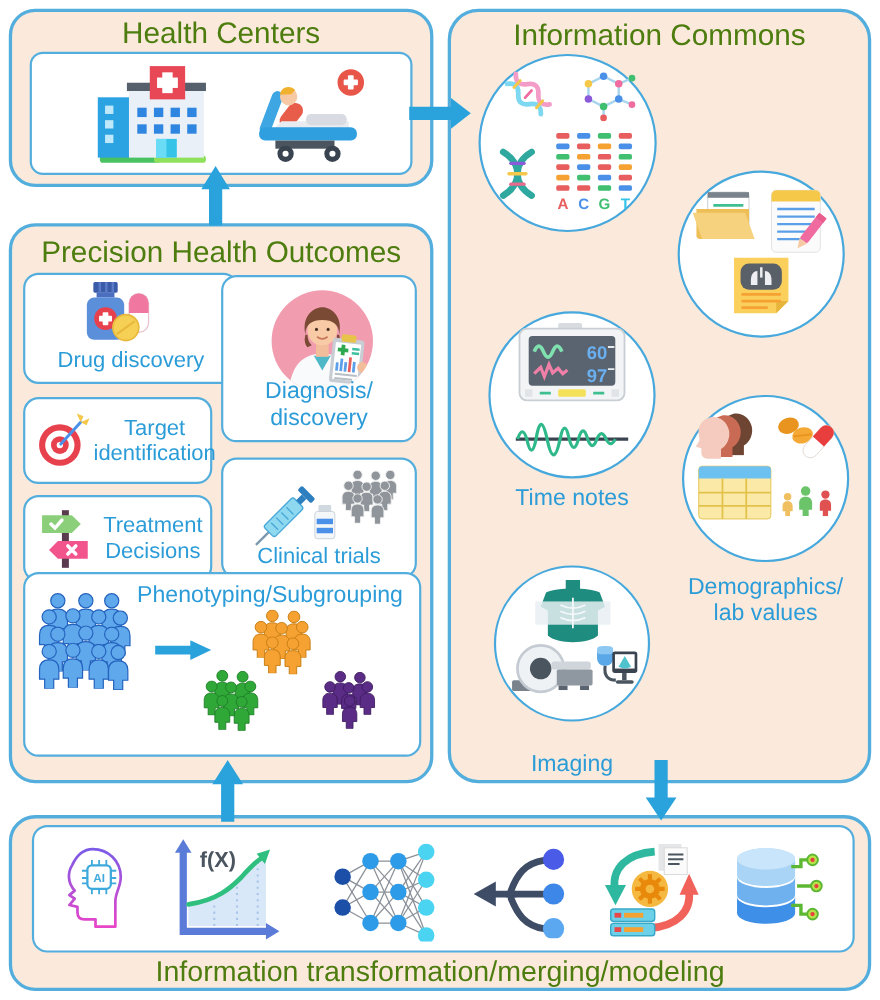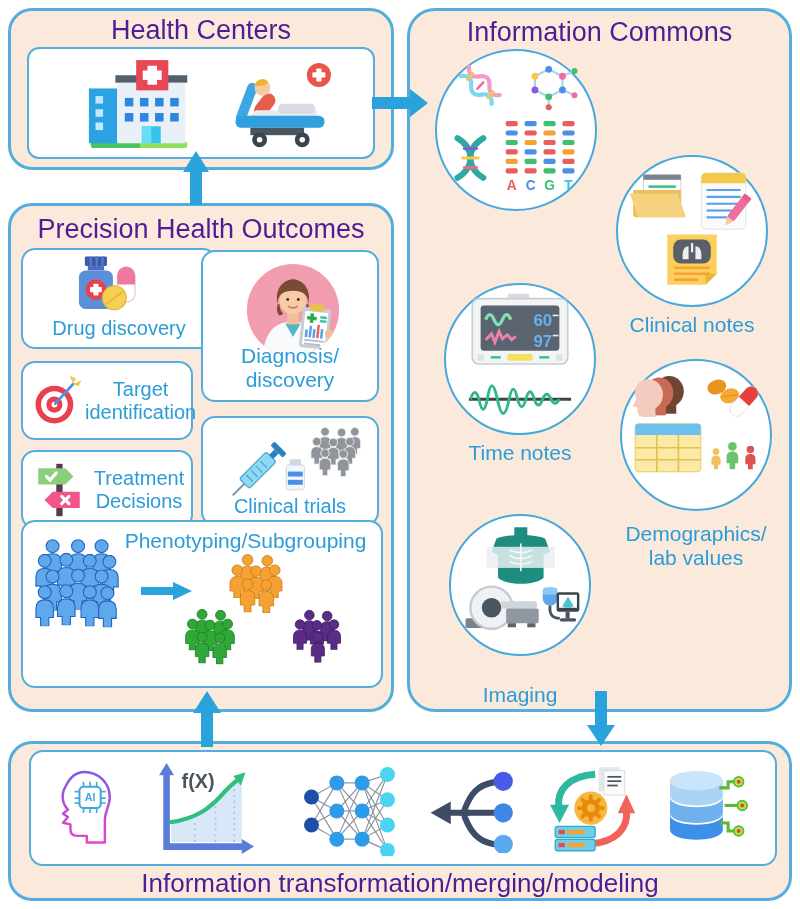--- a/index.html
+++ b/index.html
@@ -2,21 +2,21 @@
 <html><head>
 <meta charset="utf-8">
 <style>
   html,body{margin:0;padding:0;background:#fff;}
   .canvas{position:relative;width:800px;height:909px;background:#fff;overflow:hidden;
           font-family:"Liberation Sans",sans-serif;}
   .panel{position:absolute;background:#FBEADB;border:3px solid #54AEDD;border-radius:24px;box-sizing:border-box;}
   .whitebox{position:absolute;background:#fff;border:2px solid #54AEDD;border-radius:14px;box-sizing:border-box;}
   .circle{position:absolute;background:#fff;border:2px solid #46A8DC;border-radius:50%;box-sizing:border-box;
           display:flex;align-items:center;justify-content:center;}
-  .ttl{position:absolute;left:0;width:100%;text-align:center;color:#4c1d95;font-size:27px;}
+  .ttl{position:absolute;left:0;width:100%;text-align:center;color:#4d7c0f;font-size:27px;}
   .lbl{position:absolute;text-align:center;color:#2B9CD8;line-height:1.15;}
   svg{display:block;}
   .arrowlayer{position:absolute;left:0;top:0;pointer-events:none;}
 </style>
 </head>
 <body>
 
 <svg width="0" height="0" style="position:absolute">
 <defs>
   <symbol id="psn" viewBox="0 0 20 30">
@@ -373,21 +373,20 @@
         <path d="M71 92c-5 0-7 5-7 10v5h7z" fill="#EDEFF2"></path>
         <path d="M79 92c5 0 7 5 7 10v5h-7z" fill="#EDEFF2"></path>
         <rect x="73.8" y="88" width="2.6" height="11" fill="#EDEFF2"></rect>
         <g stroke="#F5A233" stroke-width="3">
             <line x1="54" y1="117" x2="96" y2="117"></line>
             <line x1="54" y1="124" x2="96" y2="124"></line>
             <line x1="54" y1="131" x2="82" y2="131"></line>
           </g>
       </svg>
     </div>
-    <div class="lbl" style="left:202px;width:160px;top:302px;font-size:21px;">Clinical notes</div>
 
     <div class="circle" style="left:34px;top:272px;width:152px;height:152px;">
       <svg width="126" height="134" viewBox="0 0 150 160">
         <rect x="60" y="2" width="26" height="8" rx="2" fill="#D8DCE0"></rect>
         <rect x="18" y="8" width="114" height="78" rx="8" fill="#F2F4F6" stroke="#C9CED4" stroke-width="2"></rect>
         <rect x="28" y="16" width="94" height="54" rx="4" fill="#5A6470"></rect>
         <path d="M34 33q5-12 10 0 5 12 10 0 5-12 10 0" stroke="#7FE0B0" stroke-width="4" fill="none"></path>
         <path d="M34 57l7-7 4 10 5-13 4 9 6-5 5 6 5-4" stroke="#F080A8" stroke-width="3.5" fill="none"></path>
         <g font-size="20" font-weight="bold" fill="#6AB0F0" font-family="Liberation Sans,sans-serif">
           <text x="91" y="41">60</text>

